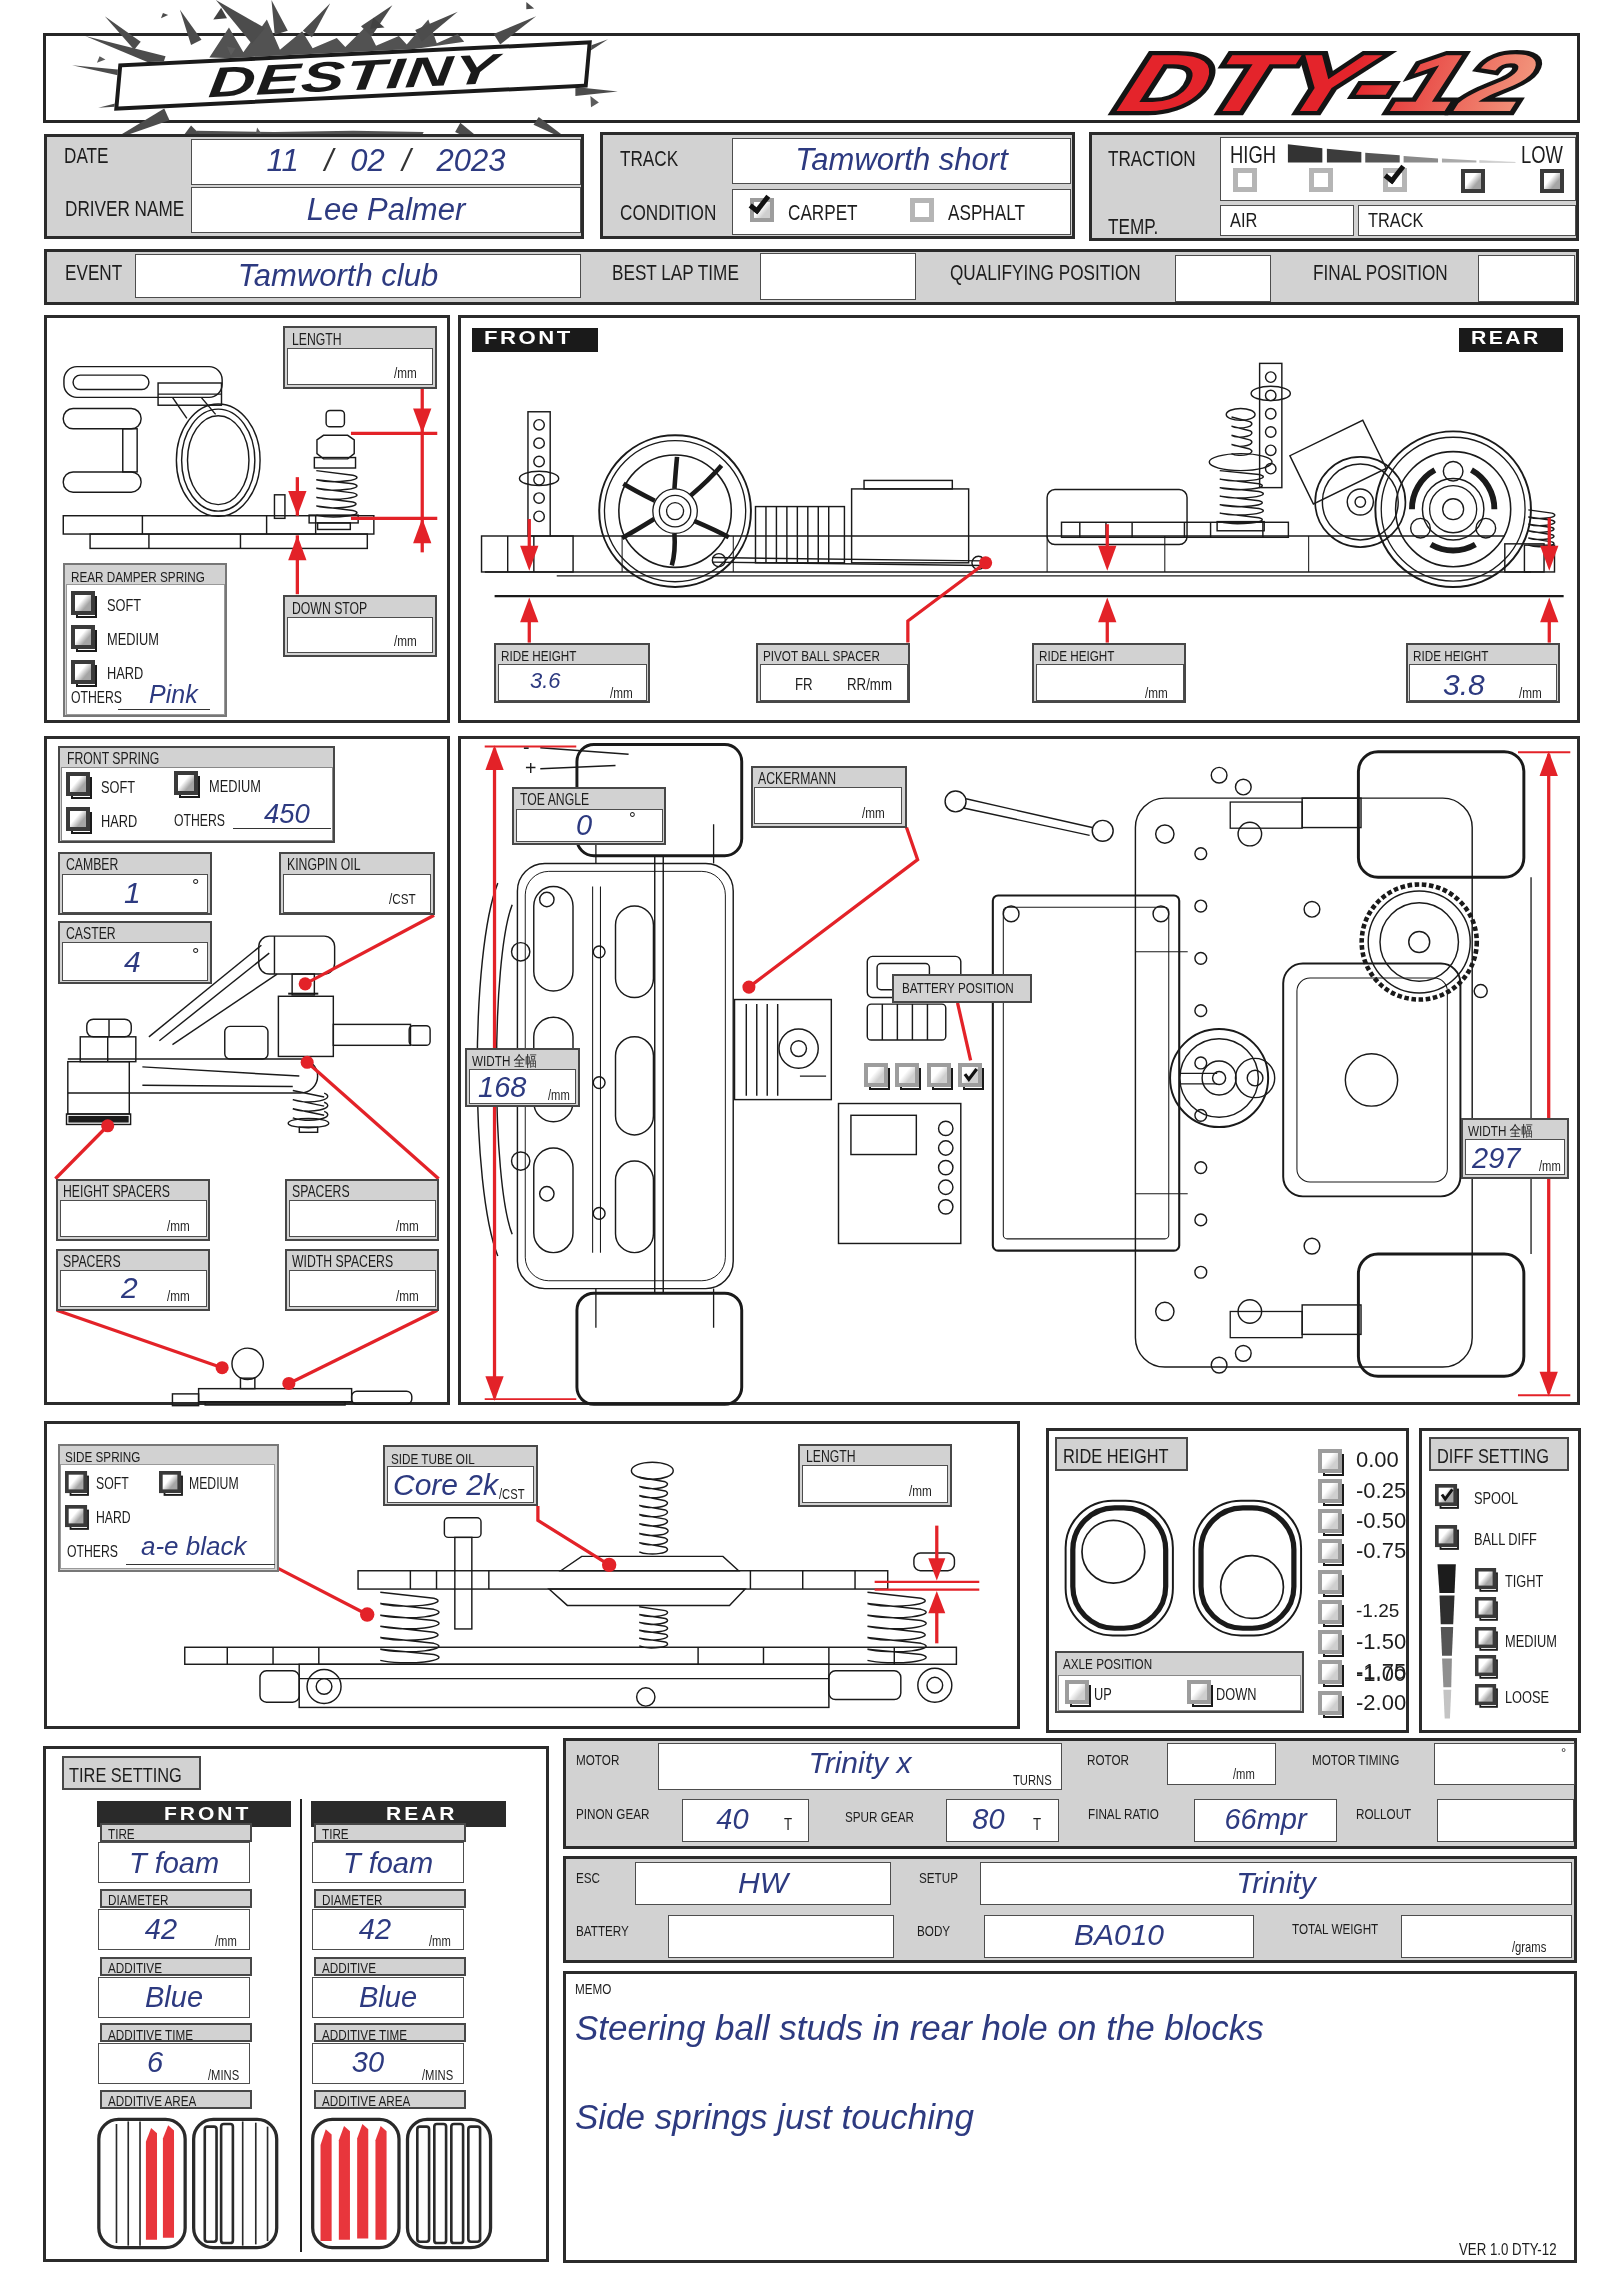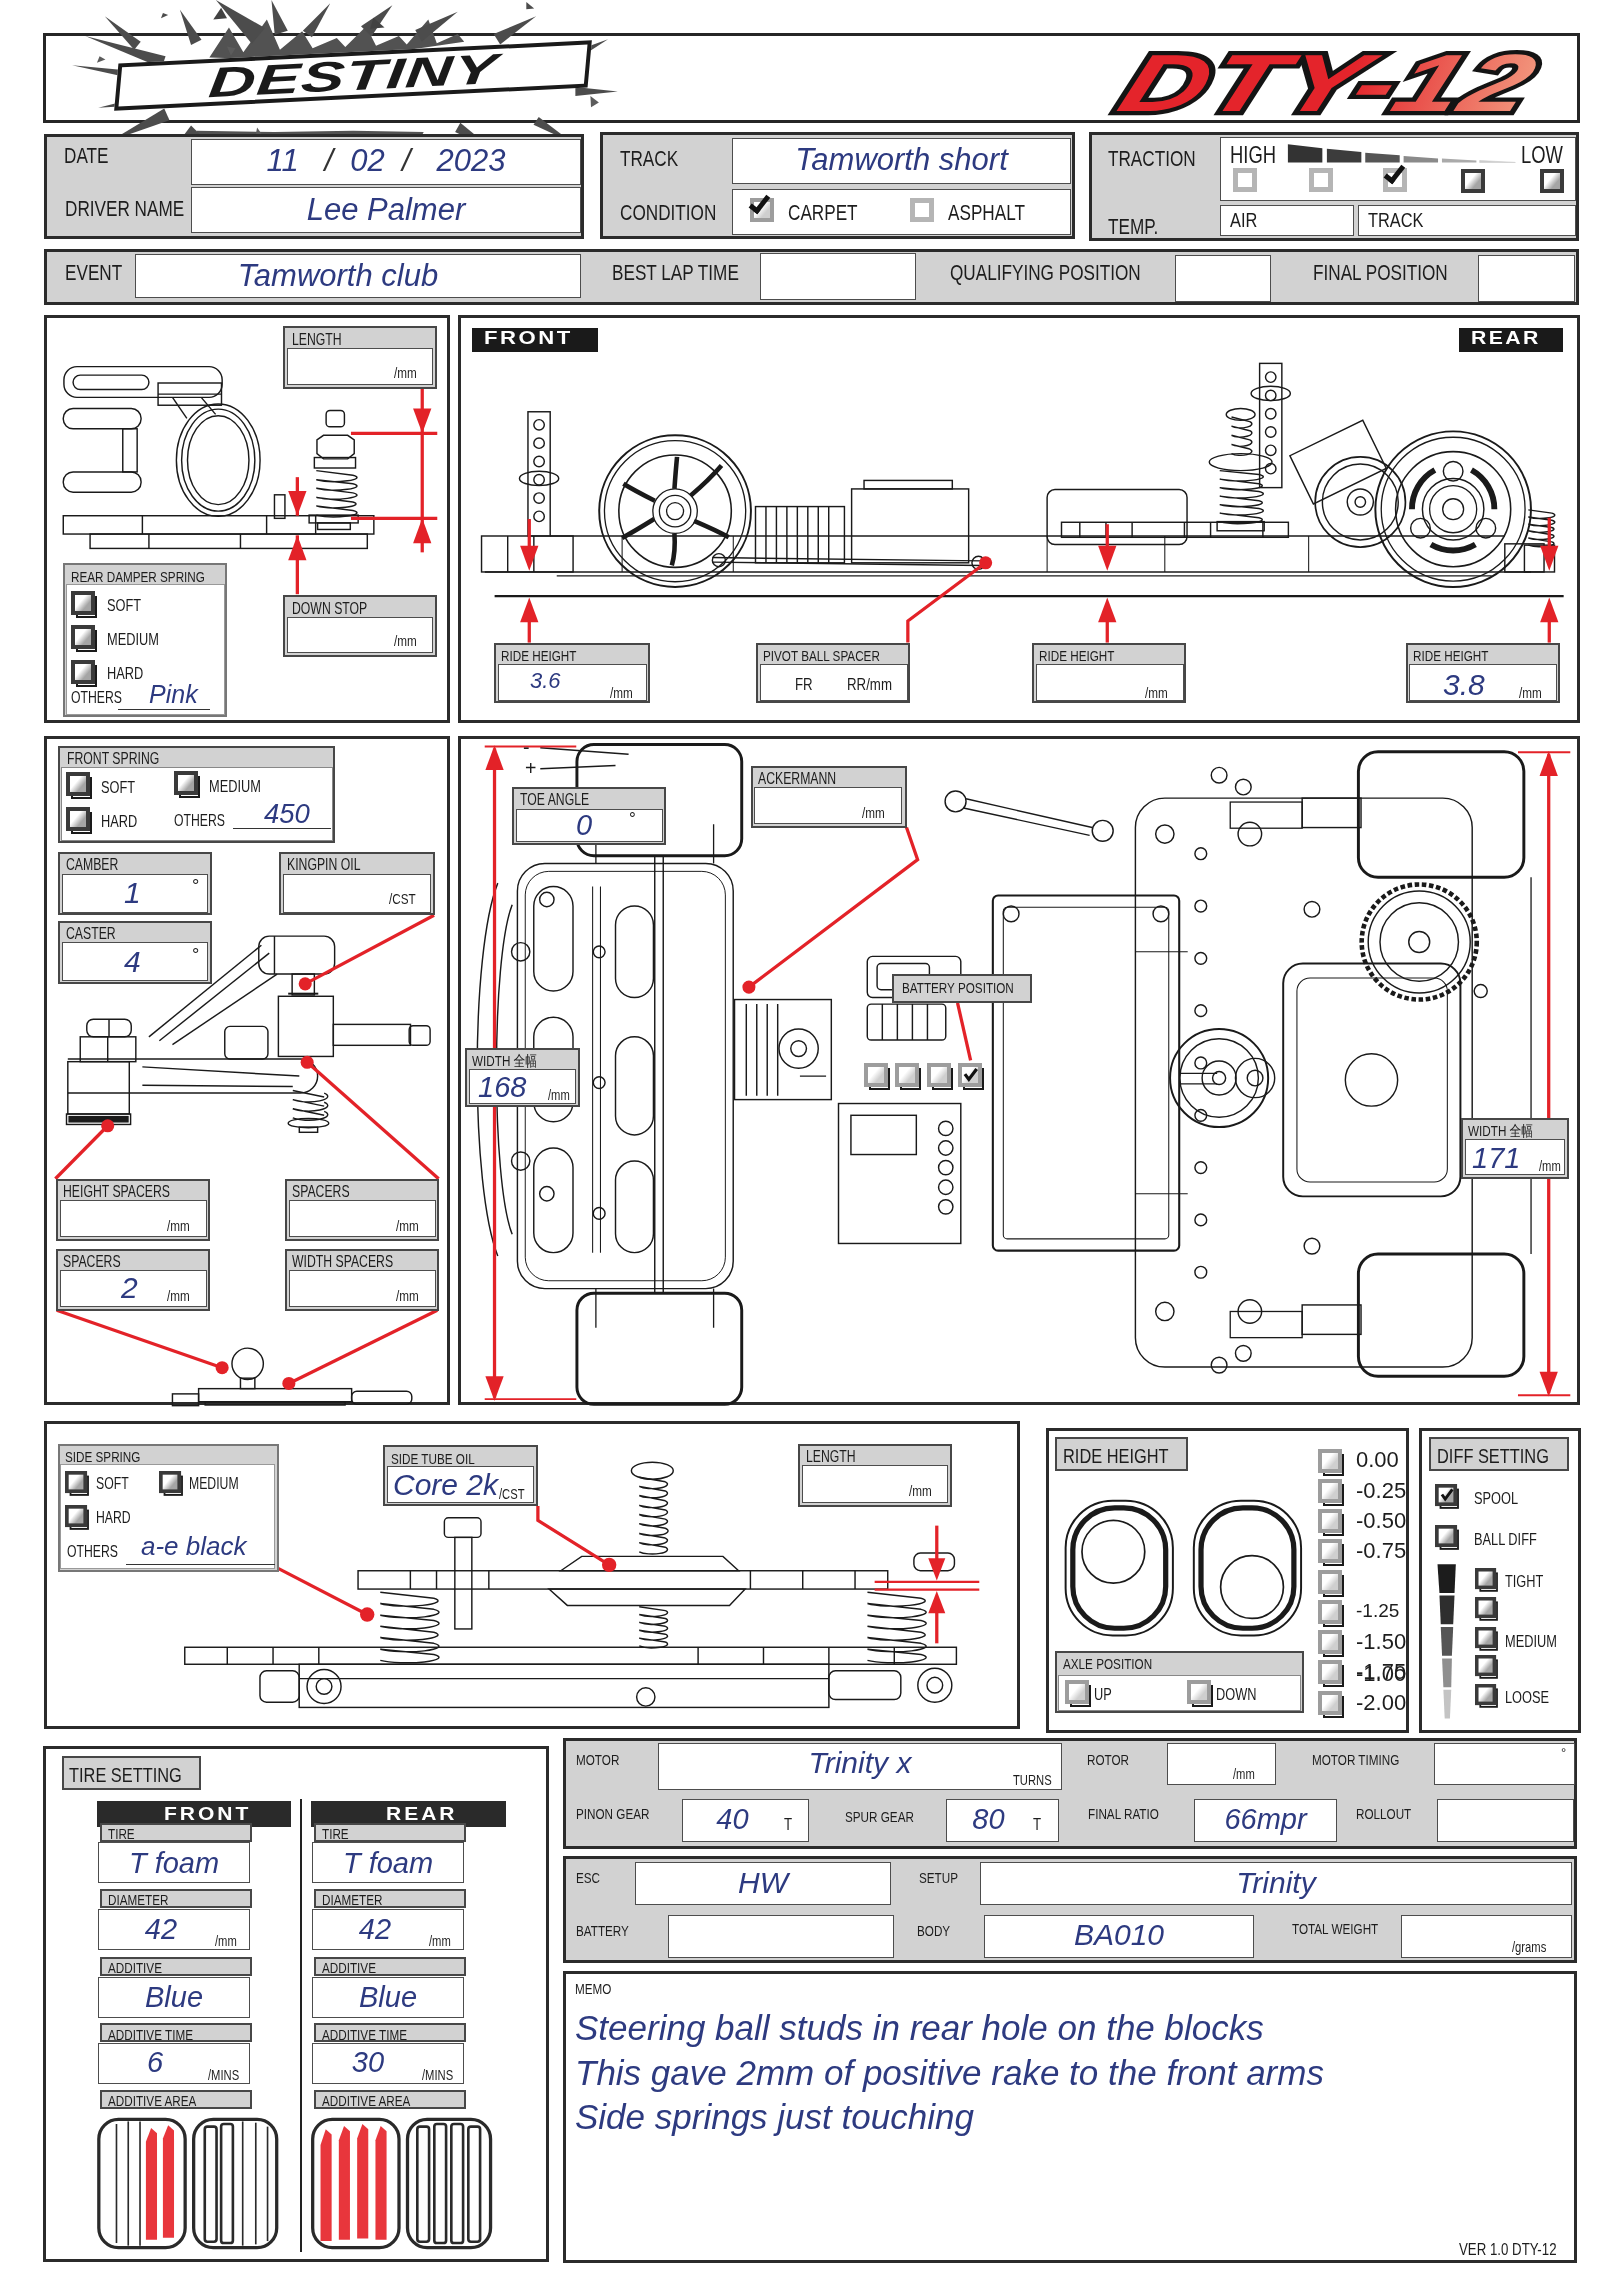--- a/index.html
+++ b/index.html
@@ -600,21 +600,21 @@
 <div class="wf" style="left:754px;top:787px;width:148px;height:37px"></div>
 <div class="t sq" style="left:862px;top:805px;font-size:15px">/mm</div>
 <div class="gb" style="left:465px;top:1048px;width:115px;height:59px"></div>
 <div class="t sq" style="left:472px;top:1053px;font-size:15px">WIDTH 全幅</div>
 <div class="wf" style="left:469px;top:1069px;width:107px;height:35px"></div>
 <div class="t hw" style="left:478px;top:1073px;font-size:29px">168</div>
 <div class="t sq" style="left:548px;top:1088px;font-size:14.4px">/mm</div>
 <div class="gb" style="left:1461px;top:1118px;width:108px;height:61px"></div>
 <div class="t sq" style="left:1468px;top:1123px;font-size:15px">WIDTH 全幅</div>
 <div class="wf" style="left:1465px;top:1139px;width:100px;height:36px"></div>
-<div class="t hw" style="left:1472px;top:1144px;font-size:29px">171</div>
+<div class="t hw" style="left:1472px;top:1144px;font-size:29px">297</div>
 <div class="t sq" style="left:1539px;top:1159px;font-size:14.4px">/mm</div>
 <div class="gb" style="left:892px;top:974px;width:140px;height:29px"></div>
 <div class="t sq" style="left:902px;top:980px;font-size:15px">BATTERY POSITION</div>
 <span class="cb md" style="left:864px;top:1063px;width:21.6px;height:21.6px">
       <i class="sh"></i>
       <i class="bx"></i>
       <i class="iw"></i>
     </span>
 <span class="cb md" style="left:895px;top:1063px;width:21.6px;height:21.6px">
       <i class="sh"></i>
@@ -966,17 +966,16 @@
 <div class="t sq" style="left:576px;top:1923px;font-size:15px">BATTERY</div>
 <div class="wf" style="left:668px;top:1915px;width:226px;height:43px"></div>
 <div class="t sq" style="left:917px;top:1923px;font-size:15px">BODY</div>
 <div class="wf" style="left:984px;top:1915px;width:270px;height:43px"></div>
 <div class="t hw" style="left:984px;top:1920px;width:270px;font-size:30px;text-align:center">BA010</div>
 <div class="t sq" style="left:1292px;top:1921px;font-size:15px">TOTAL WEIGHT</div>
 <div class="wf" style="left:1401px;top:1915px;width:171px;height:43px"></div>
 <div class="t sq" style="left:1512px;top:1940px;font-size:14.4px">/grams</div>
 <div class="t sq" style="left:575px;top:1981px;font-size:15px">MEMO</div>
 <div class="t hw" style="left:575px;top:2010px;font-size:35px">Steering ball studs in rear hole on the blocks</div>
-<div class="t hw" style="left:575px;top:2055px;font-size:35px">This gave 2mm of positive rake to the front arms</div>
 <div class="t hw" style="left:575px;top:2099px;font-size:35px">Side springs just touching</div>
 <div class="t sq" style="left:1459px;top:2241px;font-size:17px">VER 1.0 DTY-12</div>
 
 </div>
 
 </body></html>

